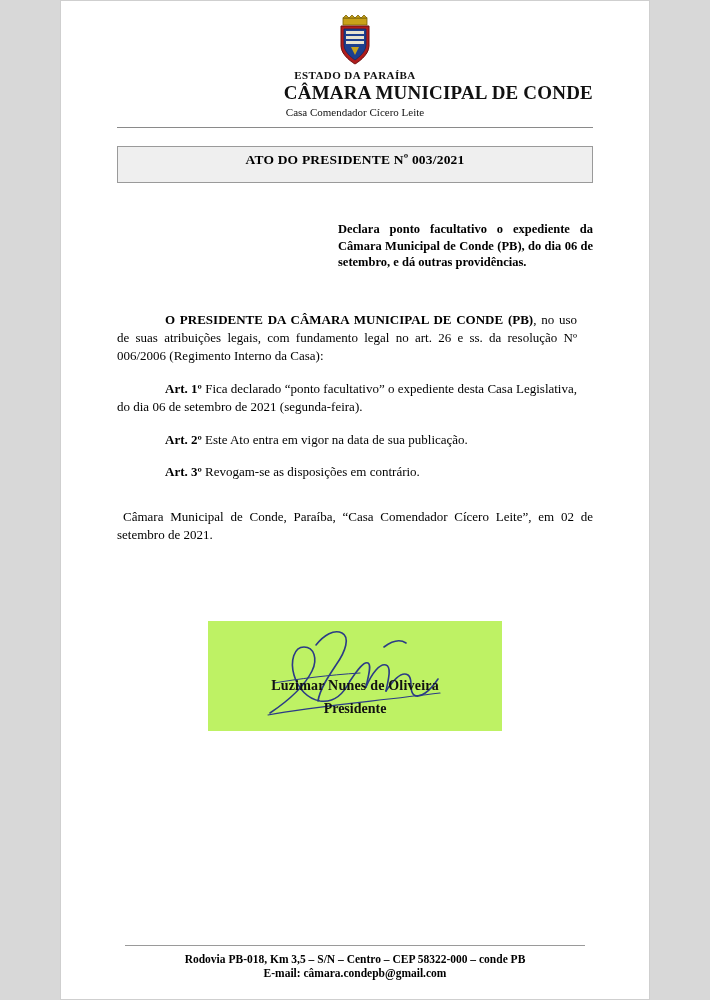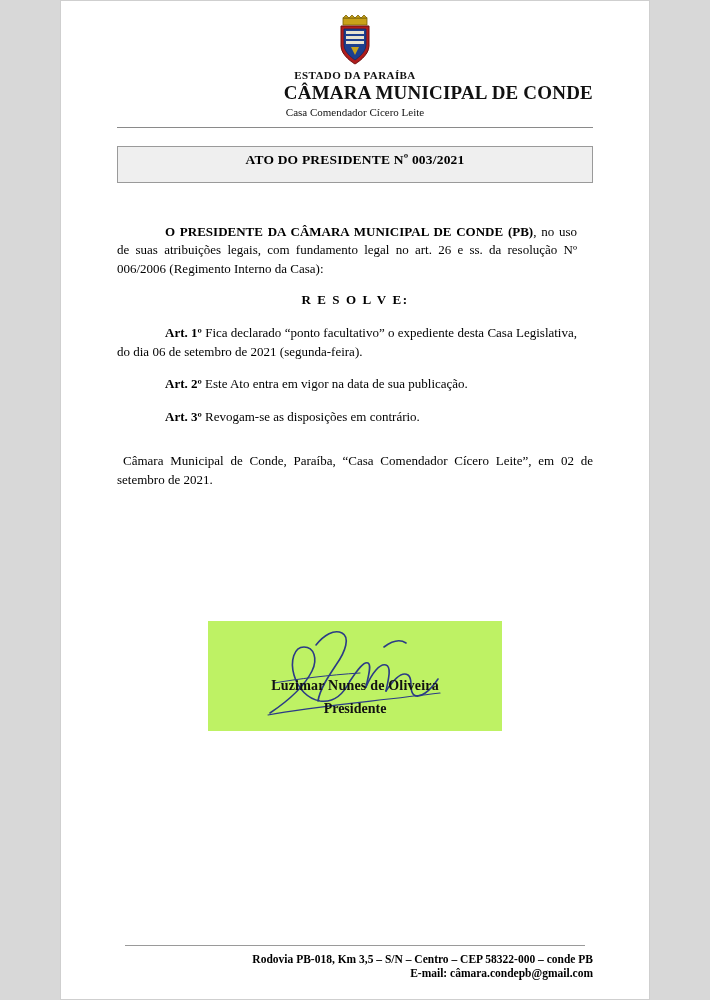--- a/index.html
+++ b/index.html
@@ -160,21 +160,21 @@
     font-weight: bold;
     color: #111;
   }
 
   
   .footer {
     position: absolute;
     left: 56px;
     right: 56px;
     bottom: 18px;
-    text-align: right;
+    text-align: center;
   }
   .footer .frule {
     border: none;
     border-top: 1px solid #9a9a9a;
     margin: 0 8px 6px 8px;
   }
   .footer .l1 {
     font-size: 11.5px;
     font-weight: bold;
     color: #000;
@@ -211,27 +211,29 @@
       <div class="state-line">ESTADO DA PARAÍBA</div>
       <div class="house-line">CÂMARA MUNICIPAL DE CONDE</div>
       <div class="sub-line">Casa Comendador Cícero Leite</div>
       <hr class="rule">
     </div>
 
     <div class="title-box">
       <div class="t">ATO DO PRESIDENTE Nº 003/2021</div>
     </div>
 
+    <div class="ementa-wrap">
+      <div class="ementa">Declara ponto facultativo o expediente da Câmara Municipal de Conde (PB), do dia 06 de setembro, e dá outras providências.</div>
+    </div>
 
     <div class="body">
       <p class="para">
         <span class="art-lbl">O PRESIDENTE DA CÂMARA MUNICIPAL DE CONDE (PB)</span><span>, no uso de suas atribuições legais, com fundamento legal no art. 26 e ss. da resolução Nº 006/2006 (Regimento Interno da Casa):</span>
       </p>
 
-      <div class="resolve">R E S O L V E:</div>
 
       <p class="para">
         <span class="art-lbl">Art. 1º</span><span> Fica declarado “ponto facultativo” o expediente desta Casa Legislativa, do dia 06 de setembro de 2021 (segunda-feira).</span>
       </p>
 
       <p class="para">
         <span class="art-lbl">Art. 2º</span><span> Este Ato entra em vigor na data de sua publicação.</span>
       </p>
 
       <p class="para">

